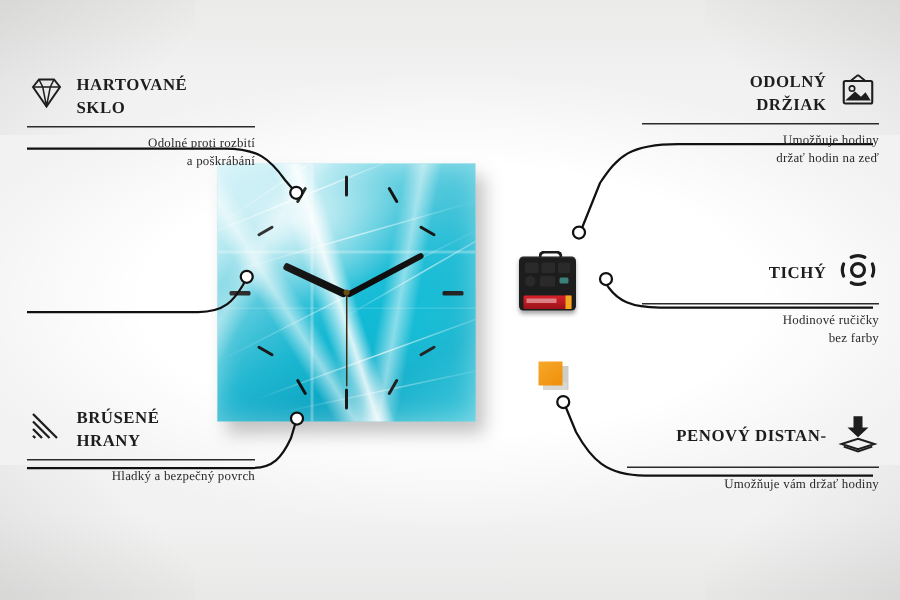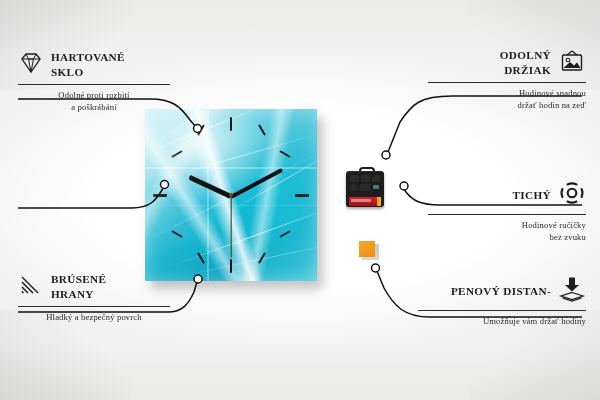--- a/index.html
+++ b/index.html
@@ -41,32 +41,32 @@
   }
   .feat-rule{
     height:1px;background:#2b2b2b;margin-top:4px;margin-bottom:4px;
   }
   .feat-desc{
     font-family:"Liberation Serif", serif;
     font-size:8.6px;line-height:1.42;color:#2a2a2a;letter-spacing:.15px;
   }
   .left .feat-head{justify-content:flex-start;}
   .left .feat-title{text-align:left;}
-  .left .feat-desc{text-align:center;}
+  .left .feat-desc{text-align:right;}
   .right .feat-head{justify-content:flex-end;}
   .right .feat-title{text-align:right;}
   .right .feat-desc{text-align:right;}
   .icon{flex:0 0 auto;display:block;}
 
   
   #f-glass   {left:18px; top:50px;  width:152px;}
   #f-print   {left:18px; top:160px; width:152px;}
   #f-edges   {left:18px; top:272px; width:152px;}
   #f-holder  {right:14px;top:48px;  width:158px;}
-  #f-mech    {right:14px;top:180px; width:158px;}
+  #f-mech    {right:14px;top:167px; width:158px;}
   #f-pads    {right:14px;top:276px; width:168px;}
 
   
   #clock-wrap{position:absolute;left:145px;top:109px;width:172px;height:172px;}
   #clock-shadow{
     position:absolute;left:6px;top:8px;width:172px;height:172px;
     background:rgba(40,40,40,.28);filter:blur(6px);border-radius:2px;
   }
   #clock{
     position:absolute;left:0;top:0;width:172px;height:172px;overflow:hidden;
@@ -253,21 +253,21 @@
         <svg width="28" height="24" viewBox="0 0 28 24">
           <path d="M14 2 L9 6 M14 2 L19 6" fill="none" stroke="#1d1d1d" stroke-width="1.2"></path>
           <rect x="4.5" y="6" width="19" height="15" rx="1" fill="none" stroke="#1d1d1d" stroke-width="1.4"></rect>
           <circle cx="10" cy="11" r="1.8" fill="none" stroke="#1d1d1d" stroke-width="1.1"></circle>
           <path d="M5.5 19 L12 13 L16 16.5 L19 13.5 L22.5 19 Z" fill="#1d1d1d"></path>
         </svg>
       </span>
     </div>
     <div class="feat-rule"></div>
     <div class="feat-desc">
-      <span>Hodinové snadnou</span><br>
+      <span>Umožňuje hodiny</span><br>
       <span>držať hodin na zeď</span>
     </div>
   </div>
 
   <div class="feature right" id="f-mech">
     <div class="feat-head">
       <span class="feat-title">
         <span>TICHÝ</span><br>
       </span>
       <span class="icon">
@@ -278,21 +278,21 @@
             <path d="M18.5 21.5 A10 10 0 0 1 9.5 21.5"></path>
             <path d="M4.4 17 A10 10 0 0 1 4.4 9"></path>
           </g>
           <circle cx="14" cy="13" r="4.3" fill="none" stroke="#1d1d1d" stroke-width="2.1"></circle>
         </svg>
       </span>
     </div>
     <div class="feat-rule"></div>
     <div class="feat-desc">
       <span>Hodinové ručičky</span><br>
-      <span>bez zvuku</span>
+      <span>bez farby</span>
     </div>
   </div>
 
   <div class="feature right" id="f-pads">
     <div class="feat-head">
       <span class="feat-title">
         <span>PENOVÝ DISTAN-</span><br>
       </span>
       <span class="icon">
         <svg width="28" height="26" viewBox="0 0 28 26">

